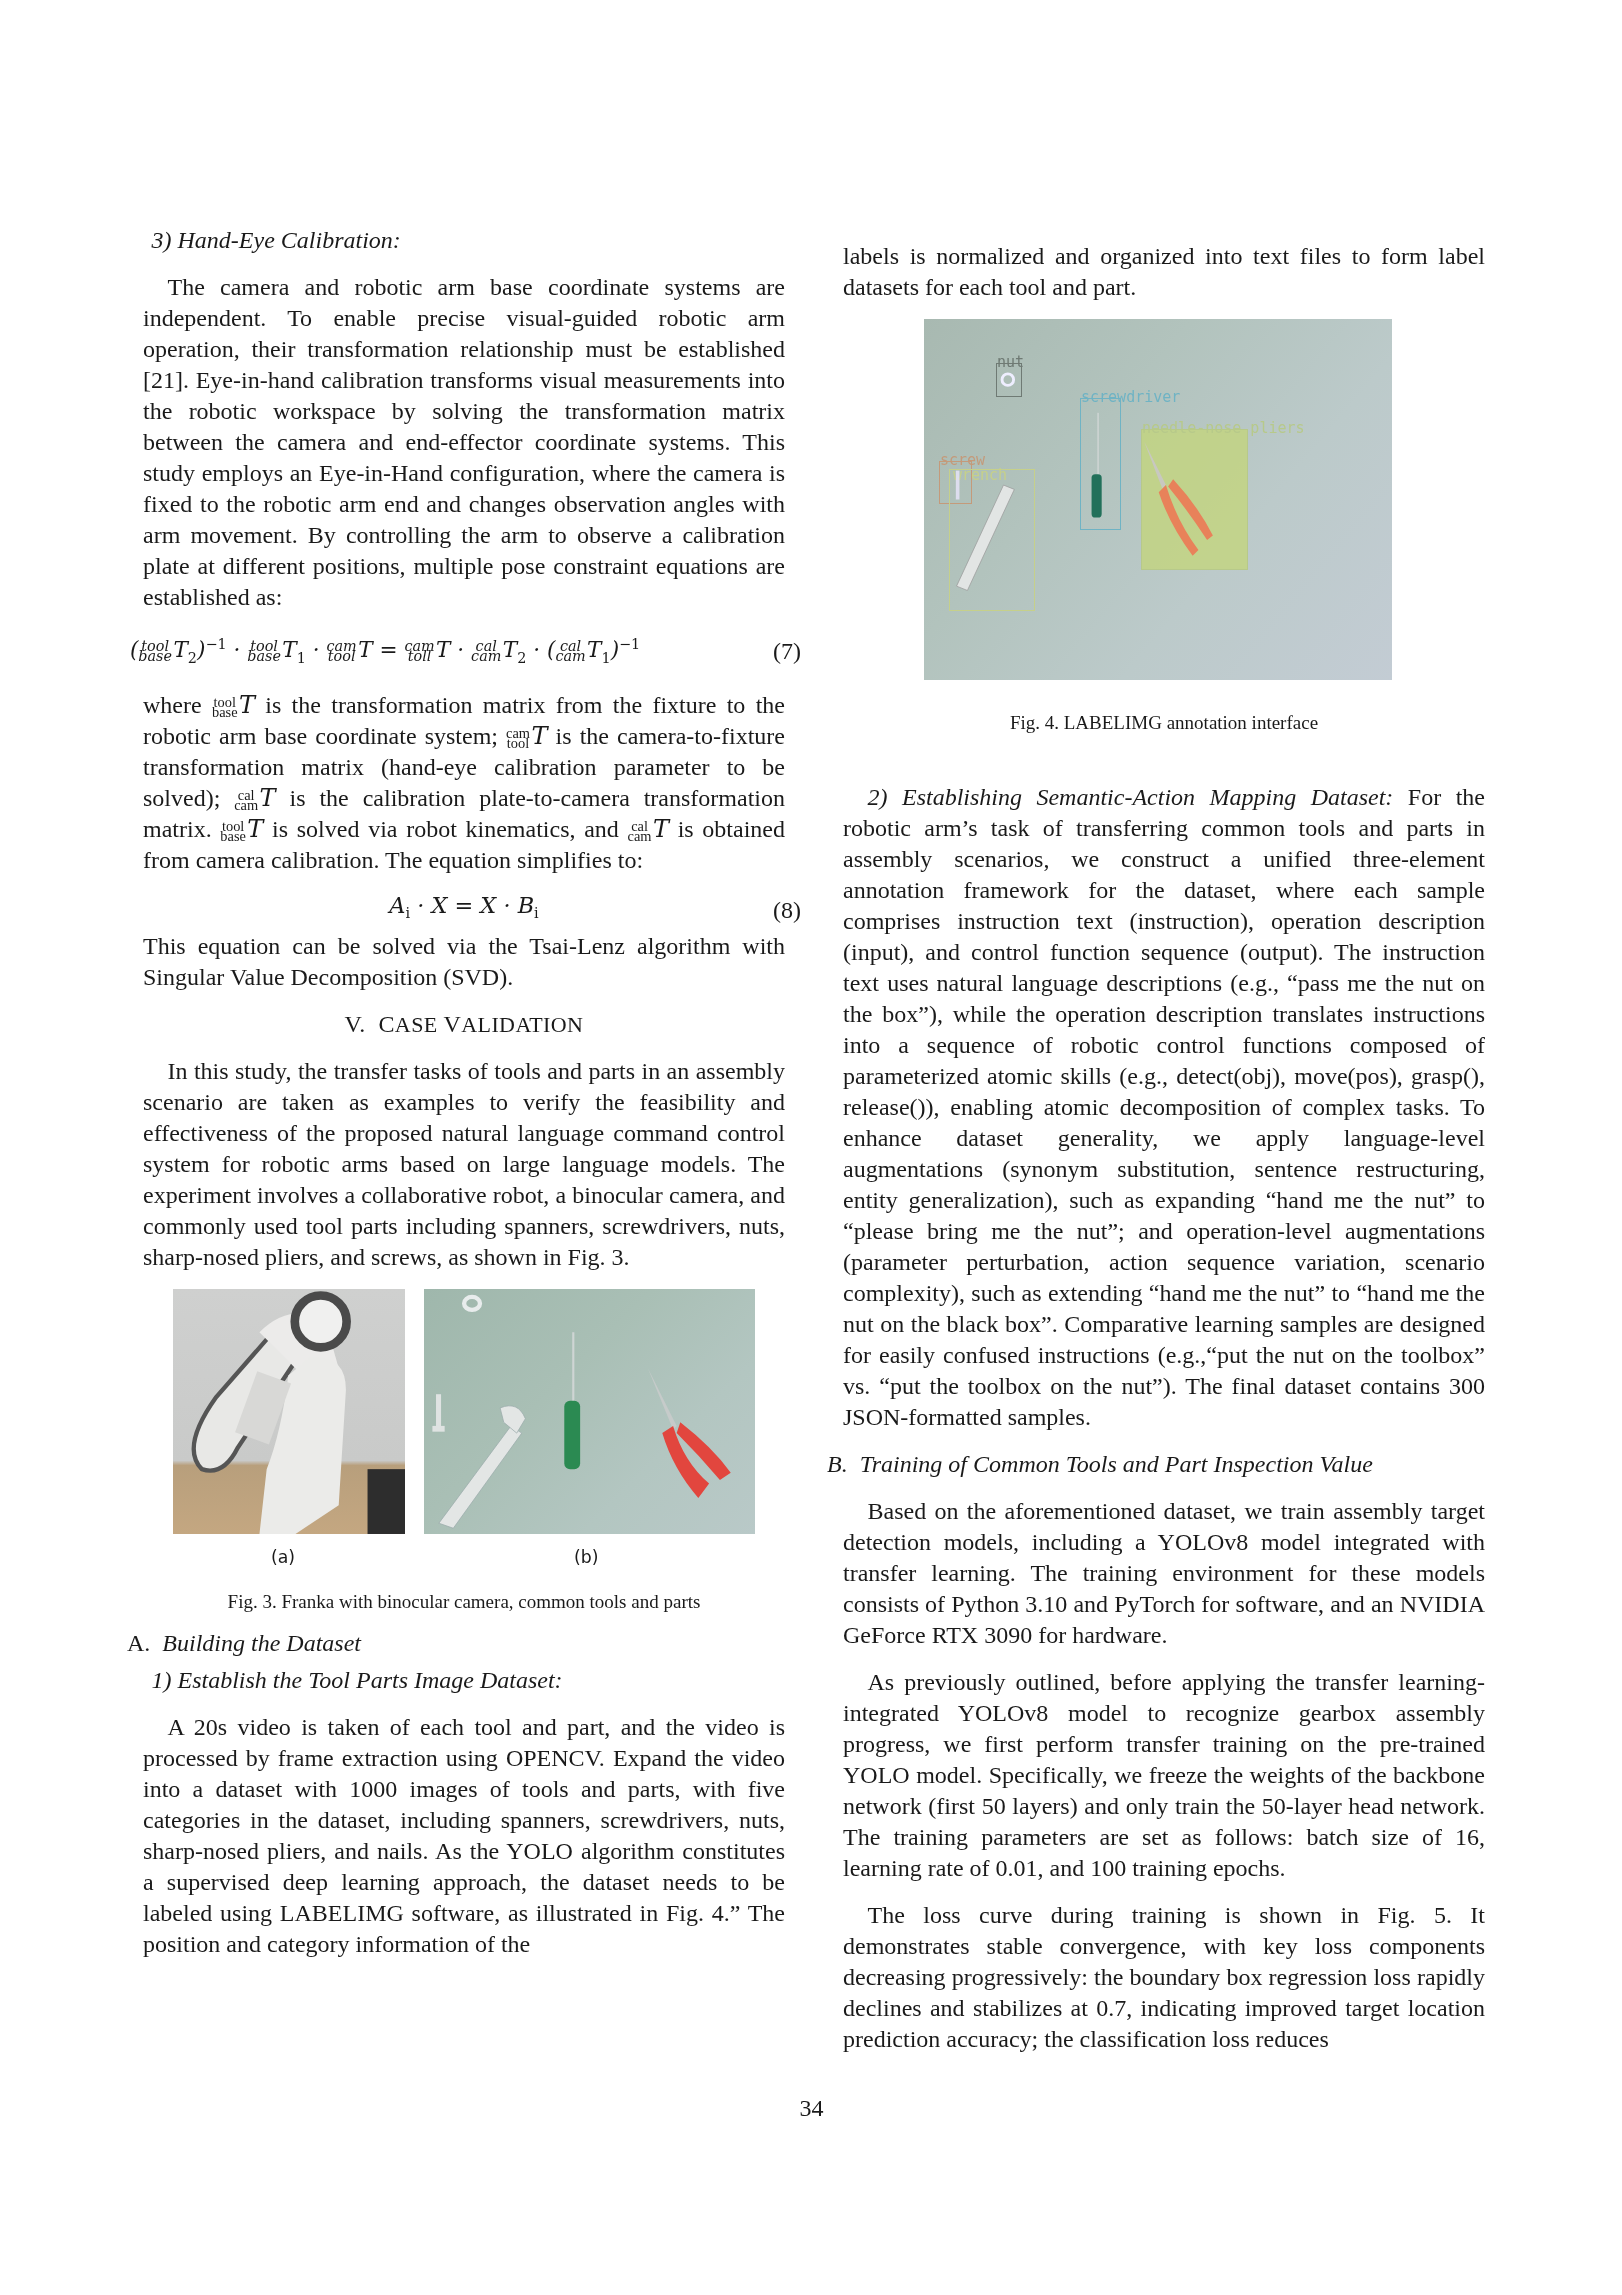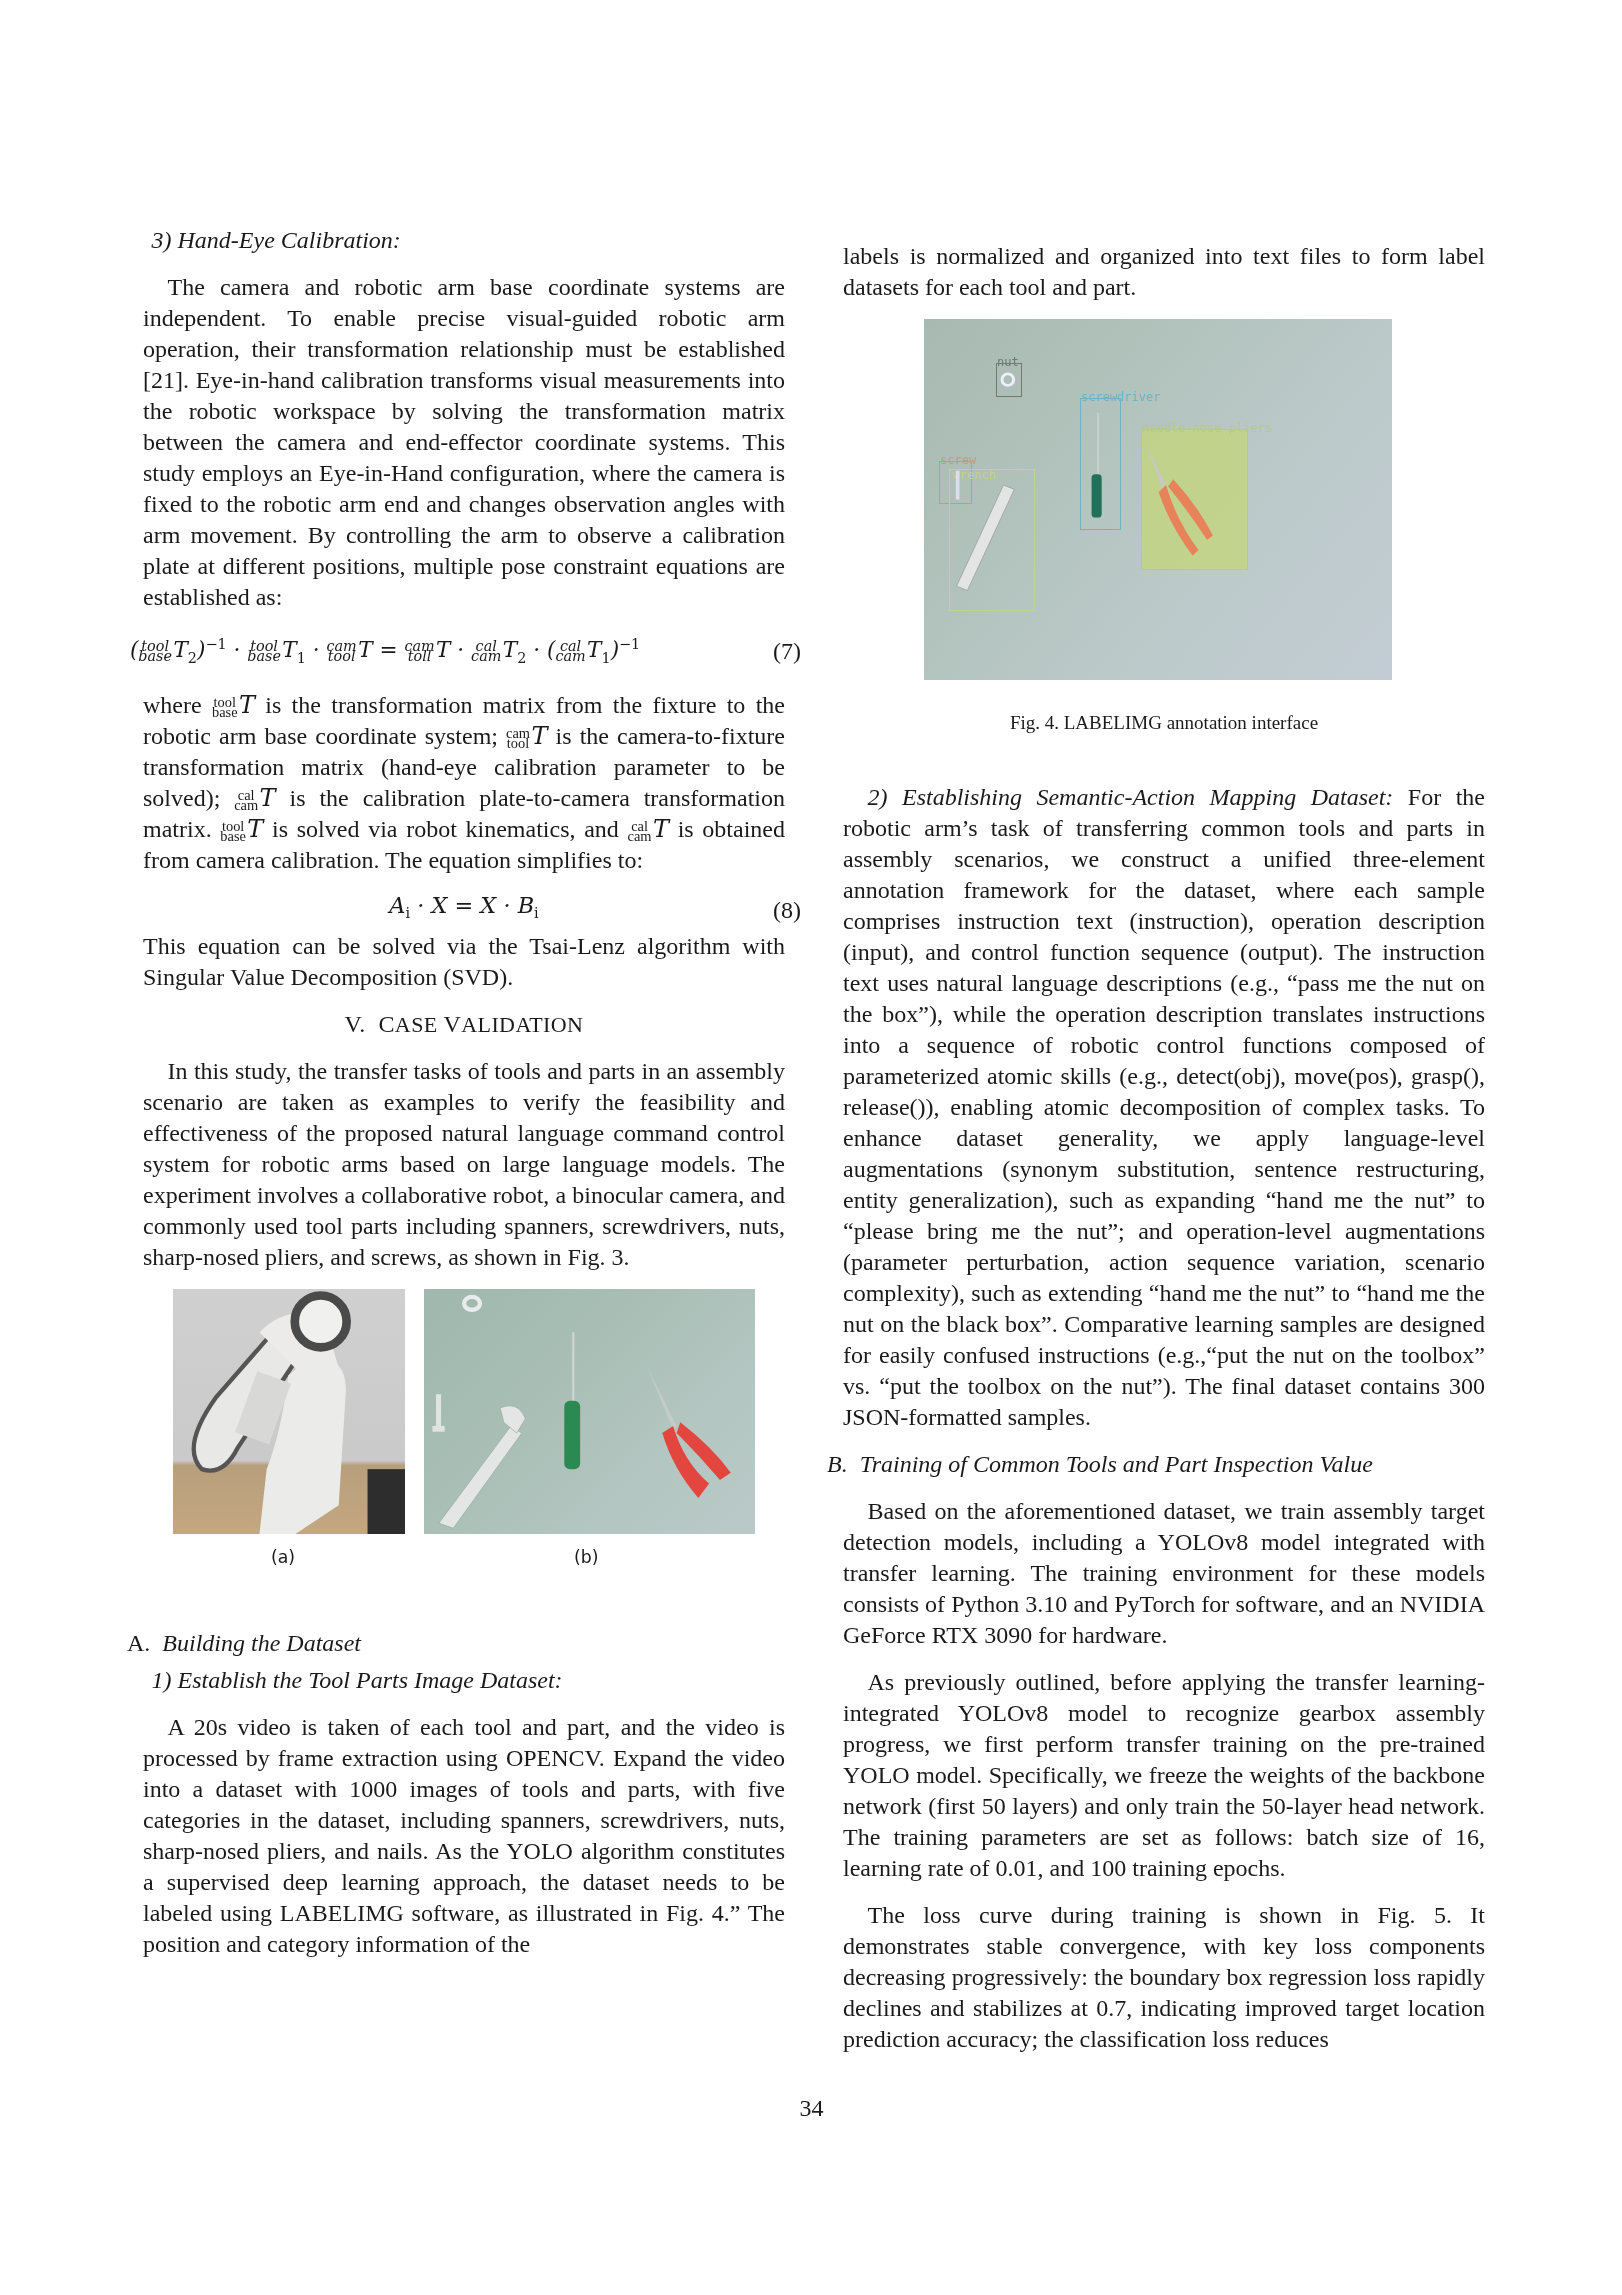--- a/index.html
+++ b/index.html
@@ -37,21 +37,21 @@
     background: linear-gradient(135deg, #9fb7ac 0%, #a9bfb5 40%, #b3c6c1 70%, #b9c9c8 100%); }
   .fig3 .lbl { position: absolute; top: 253px; font-family: "DejaVu Sans", sans-serif; font-size: 17.3px; }
   .fig3 .lbl-a { left: 144px; }
   .fig3 .lbl-b { left: 447px; }
   .fig3 .cap { position: absolute; top: 297px; left: 0; right: 0; text-align: center; font-size: 19px; }
   .fig4 { position: relative; height: 447px; margin-top: 14.4px; }
   .fig4 .img { position: absolute; left: 97px; top: 0; width: 468px; height: 361px;
     background: linear-gradient(130deg, #a8b9b1 0%, #b2c3bd 35%, #bccaca 65%, #c3ccd4 100%); overflow: hidden; }
   .fig4 .cap { position: absolute; top: 388px; left: 0; right: 0; text-align: center; font-size: 19px; }
   .bbox { position: absolute; border: 1.1px solid; }
-  .bbox .tag { position: absolute; left: 0; top: -17.3px; font-family: "DejaVu Sans Mono", monospace; font-size: 12px; white-space: nowrap; }
+  .bbox .tag { position: absolute; left: 0; top: -17.3px; font-family: "DejaVu Sans Mono", monospace; font-size: 15px; white-space: nowrap; }
   .page-num { position: absolute; left: 0; right: 0; top: 2095px; text-align: center; font-size: 24px; }
 </style>
 </head>
 <body>
 
 <div class="col col-left">
   <p class="subhead ind">3) Hand-Eye Calibration:</p>
   <p class="indent">The camera and robotic arm base coordinate systems are independent. To enable precise visual-guided robotic arm operation, their transformation relationship must be established [21]. Eye-in-hand calibration transforms visual measurements into the robotic workspace by solving the transformation matrix between the camera and end-effector coordinate systems. This study employs an Eye-in-Hand configuration, where the camera is fixed to the robotic arm end and changes observation angles with arm movement. By controlling the arm to observe a calibration plate at different positions, multiple pose constraint equations are established as:</p>
 
   <div class="eq eq7">
@@ -103,20 +103,21 @@
         <path d="M105 165 Q130 155 140 180 L128 200 L110 185 Z" fill="#e3e6e5" stroke="#9aa"></path>
         <rect x="205" y="60" width="3" height="100" fill="#cfd5d4"></rect>
         <rect x="194" y="155" width="22" height="95" rx="8" fill="#2b8a52"></rect>
         <path d="M310 110 L350 190 L345 195 Z" fill="#c6cbca"></path>
         <path d="M345 190 Q360 240 395 270 L380 290 Q345 250 330 200 Z" fill="#e2463e"></path>
         <path d="M355 185 Q400 220 425 255 L410 265 Q380 230 350 200 Z" fill="#e2463e"></path>
       </svg>
     </div>
     <span class="lbl lbl-a">(a)</span>
     <span class="lbl lbl-b">(b)</span>
+    <figcaption class="cap">Fig. 3.  Franka with binocular camera, common tools and parts</figcaption>
   </figure>
 
   <p class="subsec" style="margin-top:0;"><span class="num">A.</span>&nbsp;&nbsp;<span>Building the Dataset</span></p>
   <p class="subhead ind">1) Establish the Tool Parts Image Dataset:</p>
   <p class="indent">A 20s video is taken of each tool and part, and the video is processed by frame extraction using OPENCV. Expand the video into a dataset with 1000 images of tools and parts, with five categories in the dataset, including spanners, screwdrivers, nuts, sharp-nosed pliers, and nails. As the YOLO algorithm constitutes a supervised deep learning approach, the dataset needs to be labeled using LABELIMG software, as illustrated in Fig. 4.” The position and category information of the</p>
 </div>
 
 <div class="col col-right">
   <p>labels is normalized and organized into text files to form label datasets for each tool and part.</p>
 

